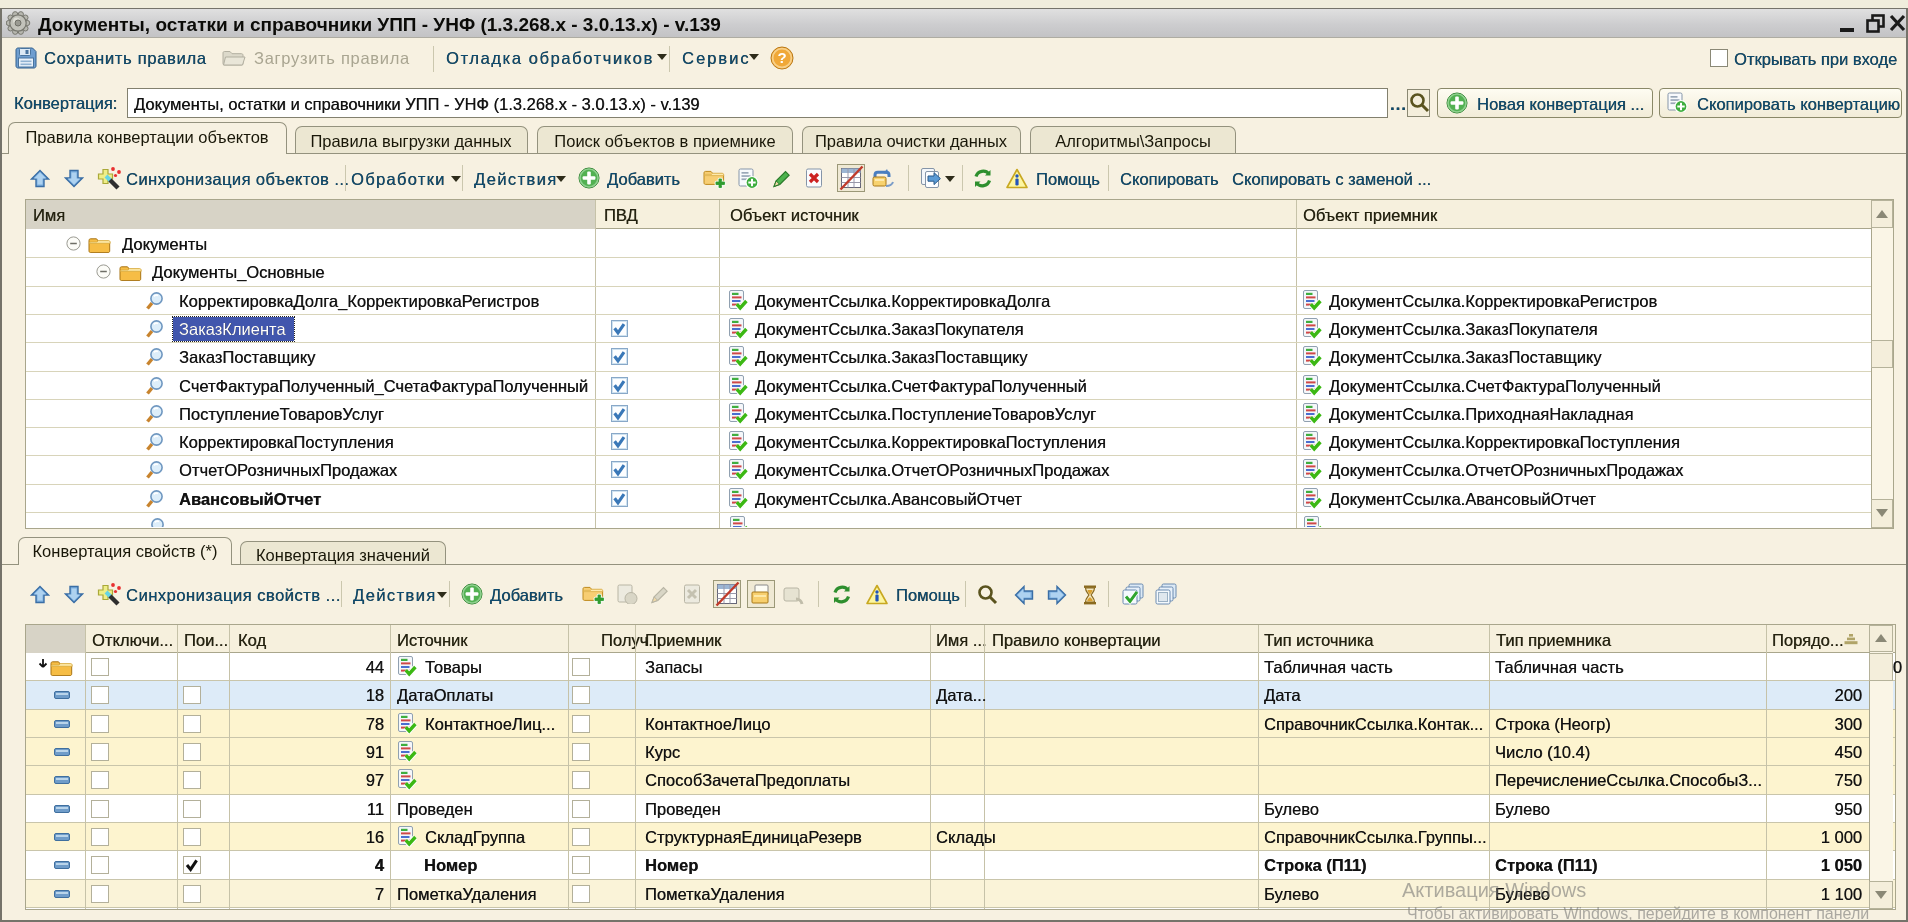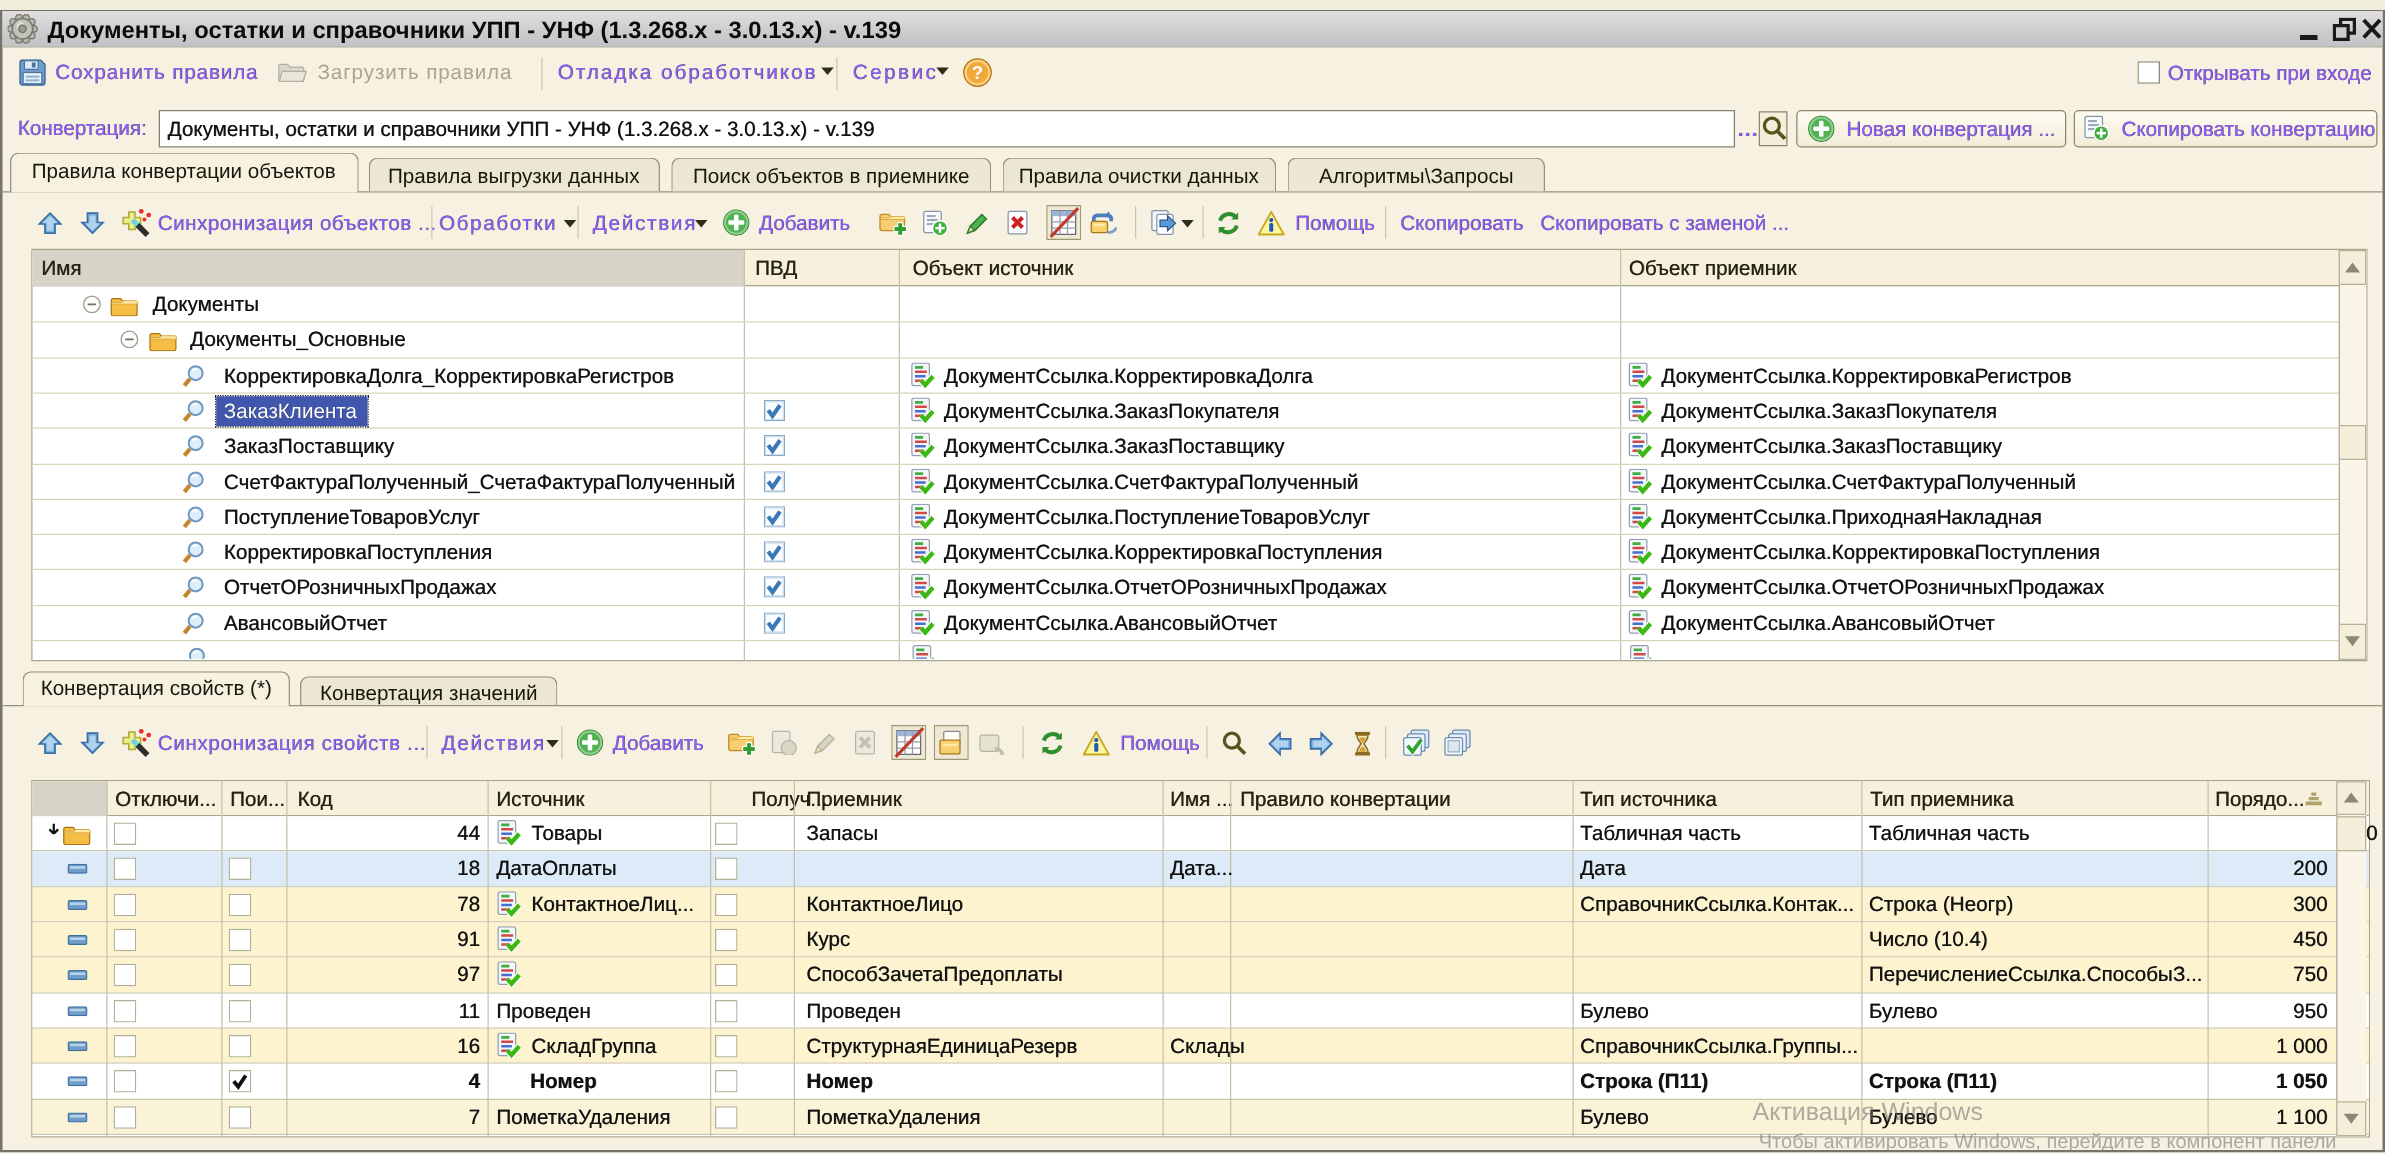--- a/index.html
+++ b/index.html
@@ -1,17 +1,17 @@
 <!DOCTYPE html>
 <html><head><meta charset="utf-8"><style>
 *{margin:0;padding:0;box-sizing:border-box}
 html,body{width:1908px;height:922px;overflow:hidden}
 body{background:#f7f1e1;font-family:"Liberation Sans",sans-serif;position:relative}
 .ab{position:absolute}
-.tb{font-size:16.5px;color:#8b5cf6;white-space:nowrap;text-shadow:.35px 0 0 rgba(20,19,10,.75)}
+.tb{font-size:16.5px;color:#0c4a6e;white-space:nowrap;text-shadow:.35px 0 0 rgba(20,19,10,.75)}
 .tg{font-size:16.5px;color:#a9a591;white-space:nowrap}
 .cell{font-size:16.5px;color:#111;white-space:nowrap;text-shadow:.35px 0 0 rgba(17,17,17,.75)}
 .hdr{font-size:16.5px;color:#23210f;white-space:nowrap;text-shadow:.35px 0 0 rgba(35,33,15,.7)}
 </style></head><body>
 <div class="ab" style="left:0;top:0;width:1908px;height:8px;background:#f0eddc"></div>
 <div class="ab" style="left:0;top:8px;width:1908px;height:914px;border:2px solid #75736a;border-top:1px solid #75736a;background:#f7f1e1"></div>
 <div class="ab" style="left:2px;top:9px;width:1904px;height:29px;background:linear-gradient(180deg,#e0e0e0 0,#cdcdcf 55%,#c3c3c5 100%);border-bottom:1px solid #aeaca2"></div>
 <svg class="ab" style="left:6px;top:11px;" width="25" height="25" viewBox="0 0 25 25">
     <circle cx="21.20" cy="12.00" r="2.6" fill="#b8b8b0" stroke="#77776f" stroke-width="1"></circle>
     <circle cx="19.44" cy="17.41" r="2.6" fill="#b8b8b0" stroke="#77776f" stroke-width="1"></circle>
@@ -448,21 +448,21 @@
     <path d="M8.8 14.2 l3.4 3.8 l6.2 -7" stroke="#fff" stroke-width="5.4" fill="none"></path>
     <path d="M8.8 14.2 l3.4 3.8 l6.2 -7" stroke="#3cb814" stroke-width="3.4" fill="none"></path>
   </svg>
 <div class="cell ab" style="left:1329px;top:461px;">ДокументСсылка.ОтчетОРозничныхПродажах</div>
 <div class="ab" style="left:26px;top:512px;width:1867px;height:1px;background:#d8d4ba"></div>
 <svg class="ab" style="left:145px;top:489px;" width="20" height="20" viewBox="0 0 20 20">
     <line x1="7" y1="12" x2="2.5" y2="17.5" stroke="#c8842e" stroke-width="3.4"></line>
     <circle cx="11.5" cy="7.5" r="5.6" fill="#ddeefa" stroke="#6f97c0" stroke-width="1.6"></circle>
     <path d="M8.8 5.4 a3.6 3.6 0 0 1 4.2 -0.8" stroke="#fff" stroke-width="1.6" fill="none"></path>
   </svg>
-<div class="cell ab" style="left:179px;top:490px;">АвансовыйОтчет</div>
+<div class="cell ab" style="left:179px;top:490px;font-weight:bold;">АвансовыйОтчет</div>
 <svg class="ab" style="left:611px;top:490px;" width="17" height="17" viewBox="0 0 17 17">
     <rect x="0.5" y="0.5" width="16" height="16" fill="#fdfeff" stroke="#88a8c8"></rect>
     <rect x="1.5" y="1.5" width="14" height="14" fill="none" stroke="#cfe2f0"></rect>
     <path d="M3.6 8.2 l3.4 4.6 l6 -8.6" stroke="#3a78b8" stroke-width="3.2" fill="none"></path>
   </svg>
 <svg class="ab" style="left:728px;top:488px;" width="20" height="21" viewBox="0 0 20 21">
     <rect x="1.5" y="0.5" width="14" height="18" rx="1.5" fill="#f4f7fa" stroke="#90a0b0"></rect>
     <rect x="4" y="2.8" width="6.5" height="2.2" fill="#3fae3f"></rect>
     <rect x="4" y="6.4" width="9.5" height="2" fill="#d04848"></rect>
     <rect x="4" y="10" width="8.5" height="2" fill="#4a6ed0"></rect>

